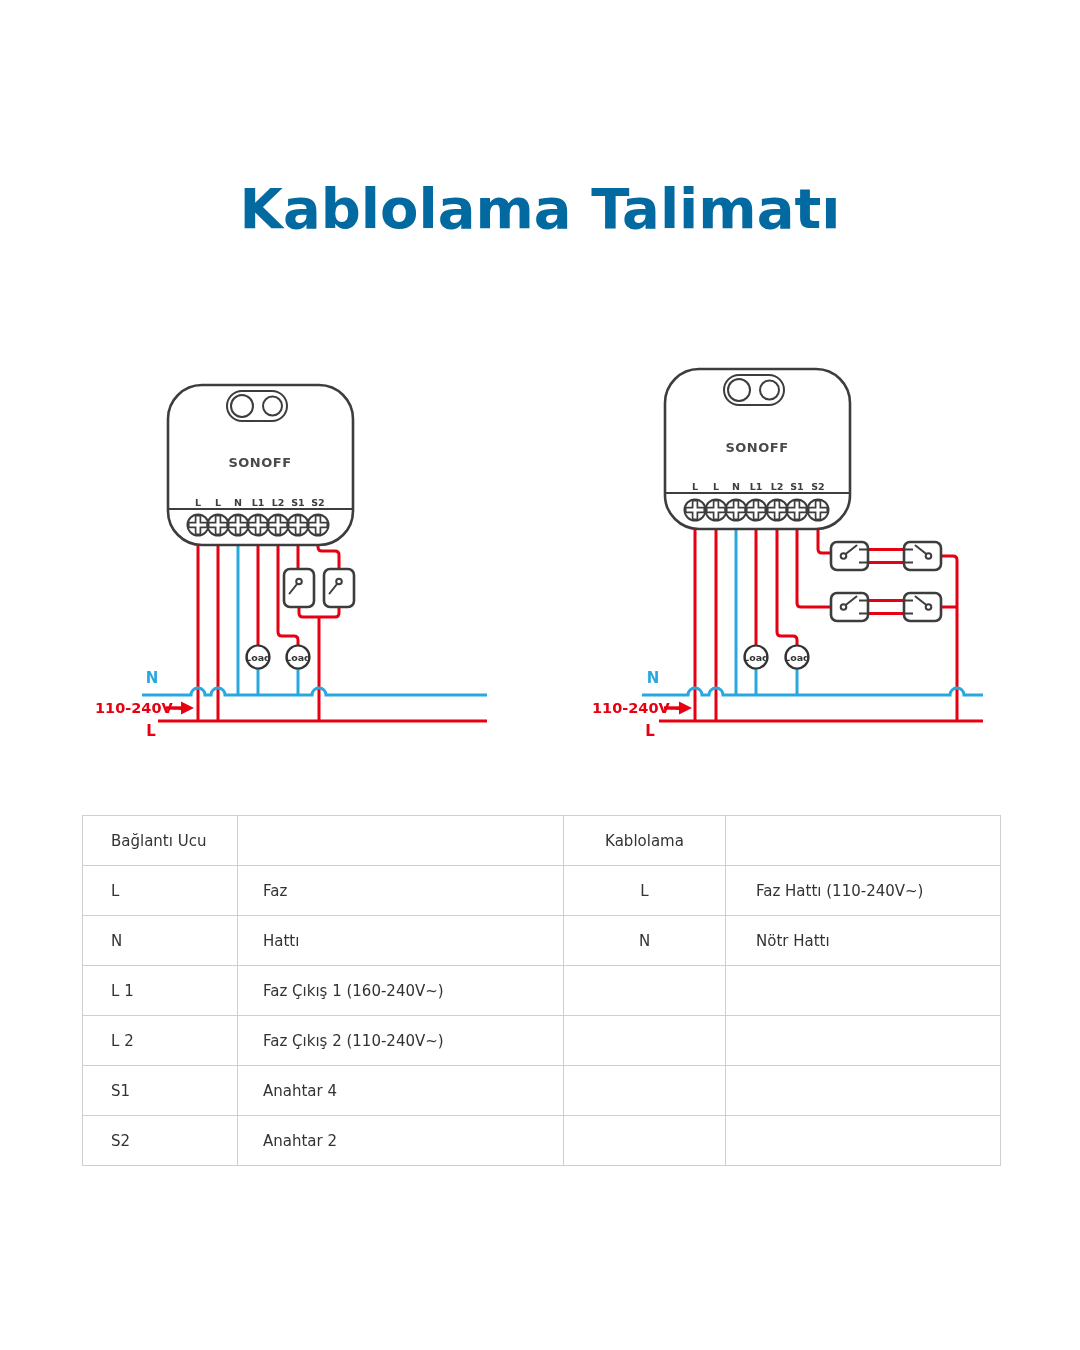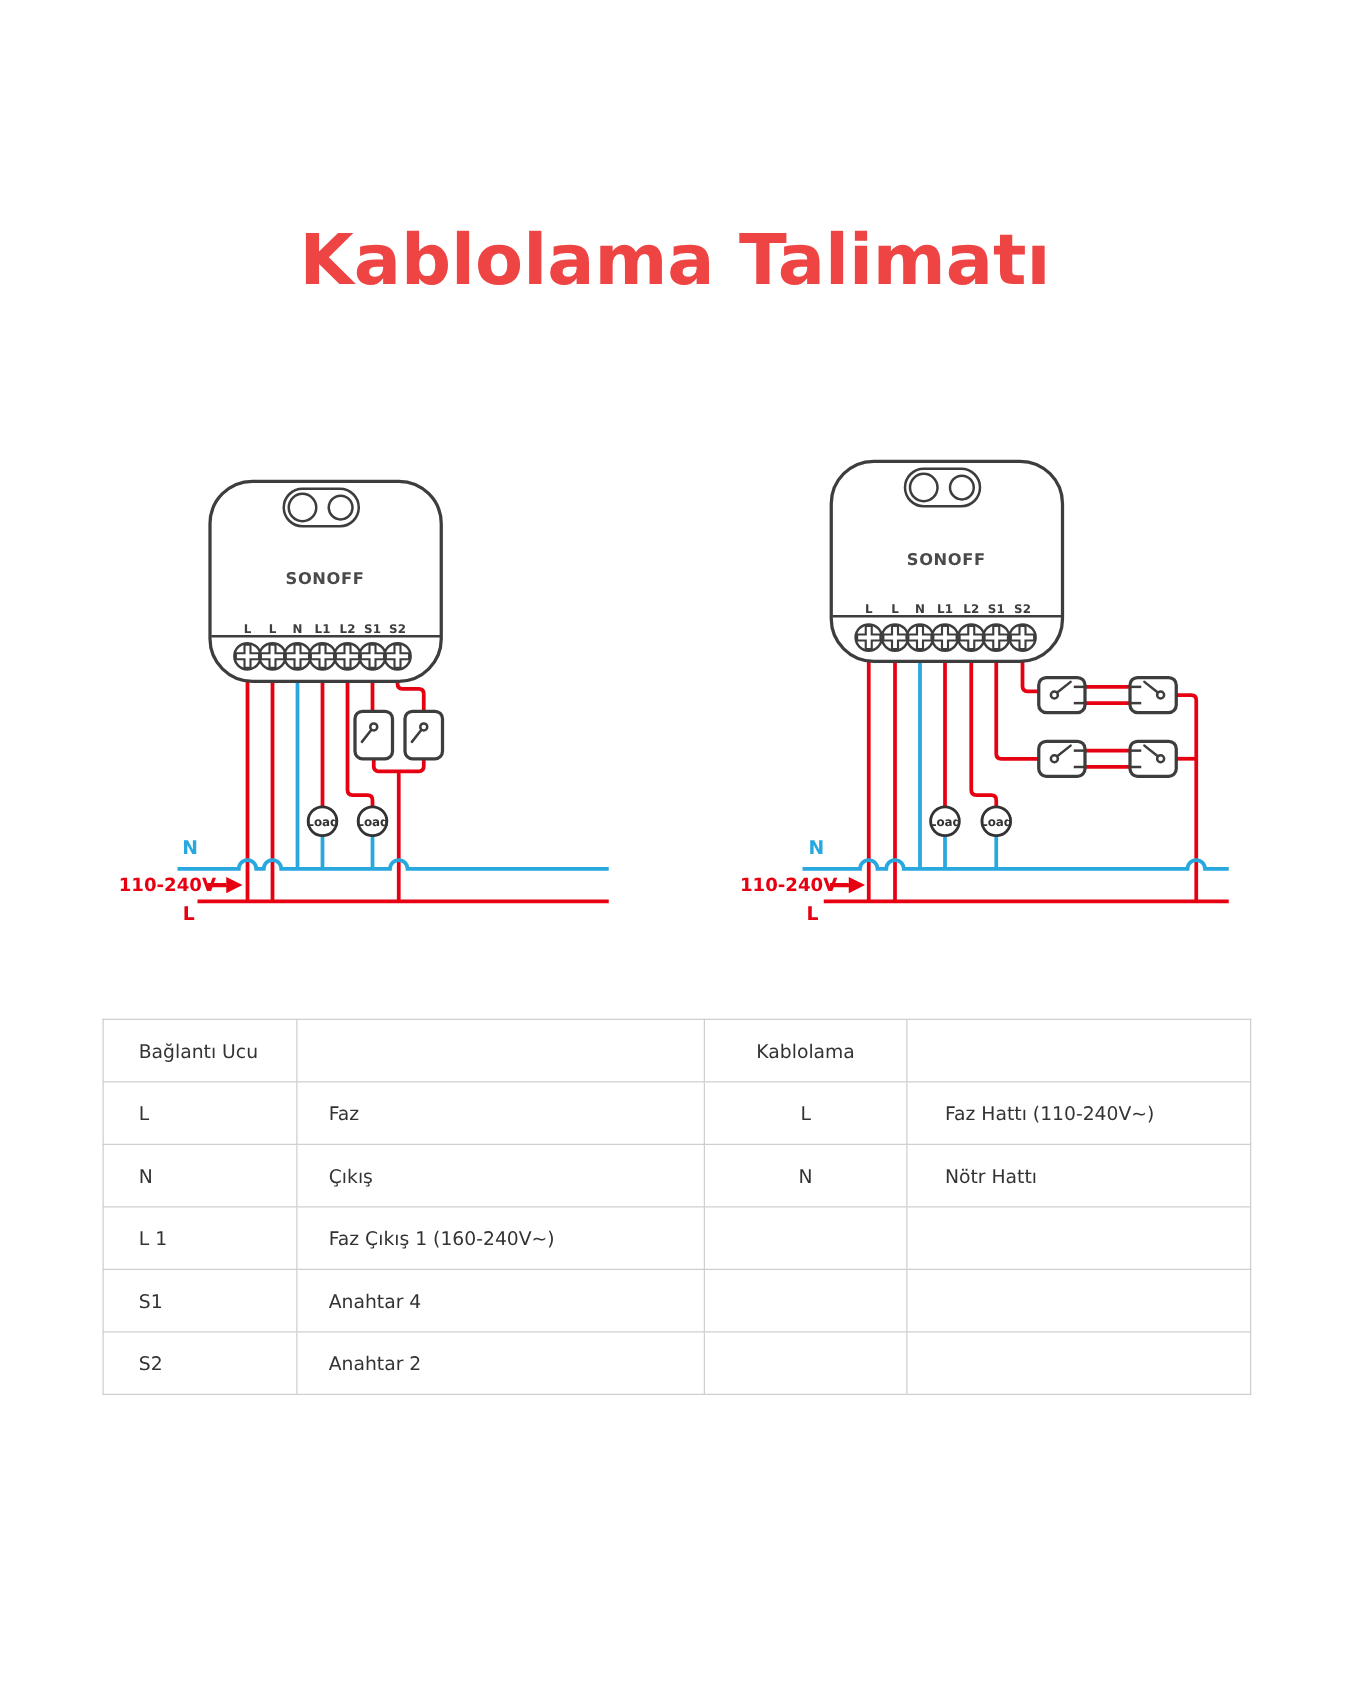--- a/index.html
+++ b/index.html
@@ -1,19 +1,19 @@
 <!DOCTYPE html>
 <html><head>
 <meta charset="utf-8">
 <style>
   html,body{margin:0;padding:0;background:#fff;}
   .page{position:relative;width:1080px;height:1350px;background:#fff;overflow:hidden;
         font-family:"DejaVu Sans","Liberation Sans",sans-serif;}
   .title{position:absolute;top:176px;left:0;width:100%;margin:0;text-align:center;
-         font-size:56px;font-weight:700;color:#ef4444;letter-spacing:0;
+         font-size:56px;font-weight:700;color:#0369a1;letter-spacing:0;
          font-family:"DejaVu Sans","Liberation Sans",sans-serif;}
   .diagram-svg{position:absolute;left:0;top:340px;width:1080px;height:430px;}
 
   
   .wl{stroke:#e60012;stroke-width:3;fill:none;}
   .wn{stroke:#29a8e0;stroke-width:3;fill:none;}
   .arrowstem{stroke:#e60012;stroke-width:3.4;fill:none;}
   .arrowhead{fill:#e60012;stroke:none;}
   .dev{fill:#ffffff;stroke:#3d3d3d;stroke-width:2.6;}
   .devline{stroke:#3d3d3d;stroke-width:2;fill:none;}
@@ -277,31 +277,37 @@
         <td class="c4"></td>
       </tr>
       <tr>
         <td class="c1">L</td>
         <td class="c2">Faz</td>
         <td class="c3">L</td>
         <td class="c4">Faz Hattı (110-240V~)</td>
       </tr>
       <tr>
         <td class="c1">N</td>
-        <td class="c2">Çıkış</td>
+        <td class="c2">Hattı</td>
         <td class="c3">N</td>
         <td class="c4">Nötr Hattı</td>
       </tr>
       <tr>
         <td class="c1">L 1</td>
         <td class="c2">Faz Çıkış 1 (160-240V~)</td>
         <td class="c3"></td>
         <td class="c4"></td>
       </tr>
       <tr>
+        <td class="c1">L 2</td>
+        <td class="c2">Faz Çıkış 2 (110-240V~)</td>
+        <td class="c3"></td>
+        <td class="c4"></td>
+      </tr>
+      <tr>
         <td class="c1">S1</td>
         <td class="c2">Anahtar 4</td>
         <td class="c3"></td>
         <td class="c4"></td>
       </tr>
       <tr>
         <td class="c1">S2</td>
         <td class="c2">Anahtar 2</td>
         <td class="c3"></td>
         <td class="c4"></td>

